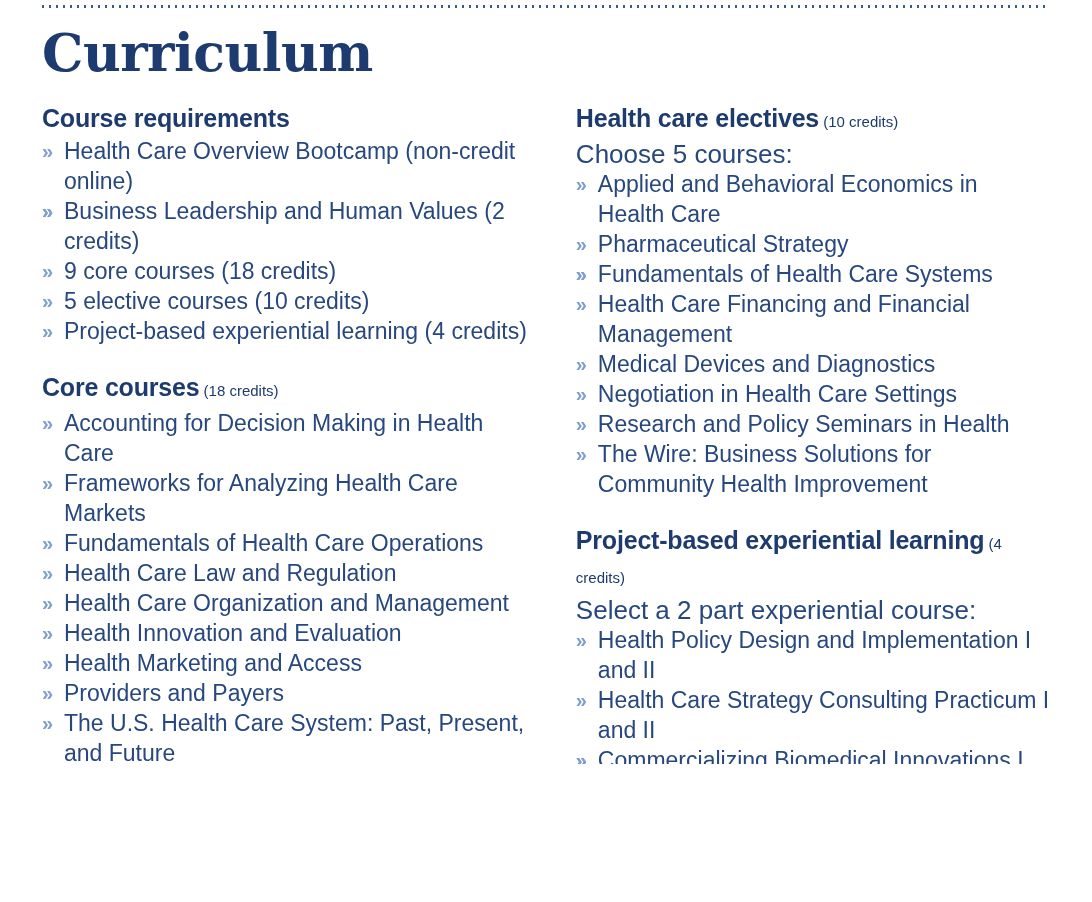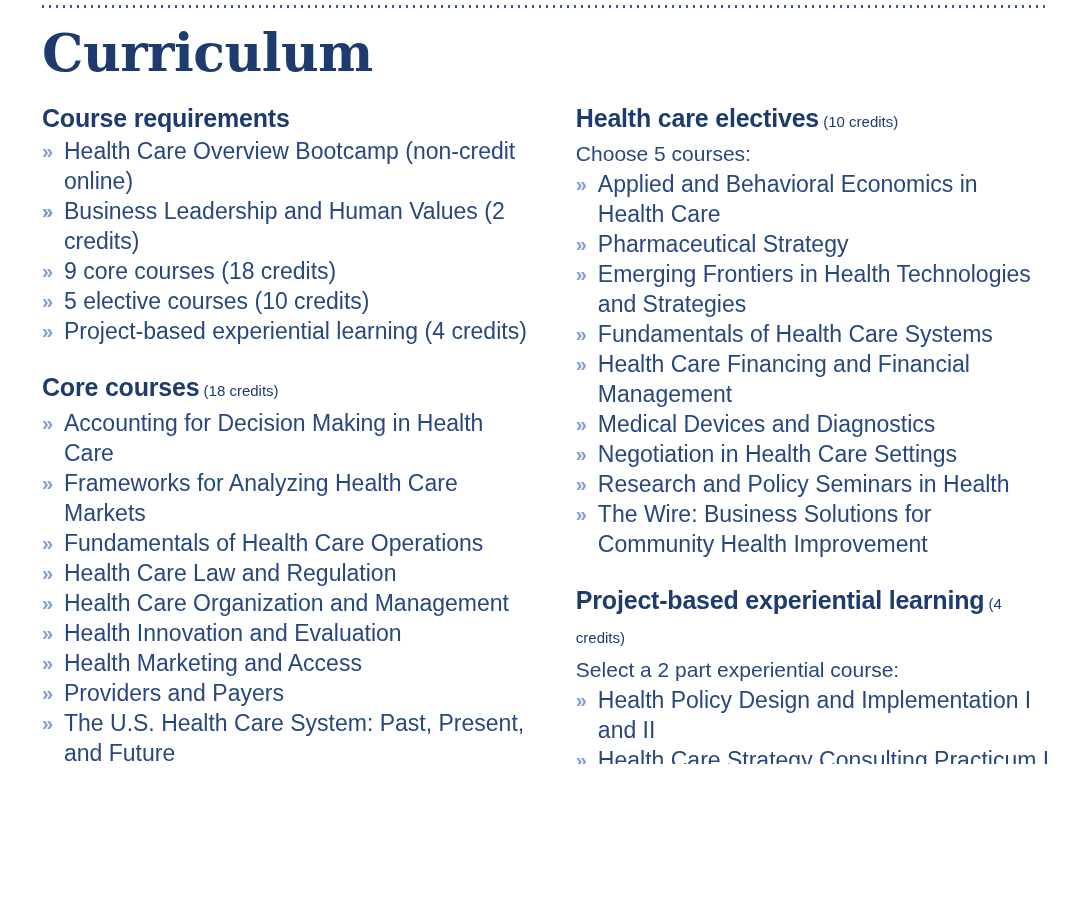--- a/index.html
+++ b/index.html
@@ -76,21 +76,21 @@
     margin: 0 0 2px 0;
     letter-spacing: -0.2px;
   }
   .sec-head .credits {
     font-weight: 400;
     font-size: 15px;
     letter-spacing: 0;
   }
 
   .sec-note {
-    font-size: 21px;
+    font-size: 26px;
     line-height: 30px;
     color: #27477f;
     margin: 0 0 0 0;
   }
 
   
   ul.items {
     list-style: none;
     margin: 0;
     padding: 0;
@@ -155,21 +155,21 @@
         </div>
       </div>
 
     <div class="col col-right">
         <div class="section">
           <h2 class="sec-head"><span>Health care electives</span><span class="credits"> (10 credits)</span></h2>
           <p class="sec-note">Choose 5 courses:</p>
           <ul class="items">
             <li><span class="chev">»</span><span>Applied and Behavioral Economics in Health Care</span></li>
             <li><span class="chev">»</span><span>Pharmaceutical Strategy</span></li>
-            <li><span class="chev">»</span><span>Emerging Frontiers in Health Technologies and Strategies</span></li>
+            <li><span class="chev">»</span></li>
             <li><span class="chev">»</span><span>Fundamentals of Health Care Systems</span></li>
             <li><span class="chev">»</span><span>Health Care Financing and Financial Management</span></li>
             <li><span class="chev">»</span><span>Medical Devices and Diagnostics</span></li>
             <li><span class="chev">»</span><span>Negotiation in Health Care Settings</span></li>
             <li><span class="chev">»</span><span>Research and Policy Seminars in Health</span></li>
             <li><span class="chev">»</span><span>The Wire: Business Solutions for Community Health Improvement</span></li>
           </ul>
         </div>
         <div class="section">
           <h2 class="sec-head"><span>Project-based experiential learning</span><span class="credits"> (4 credits)</span></h2>

